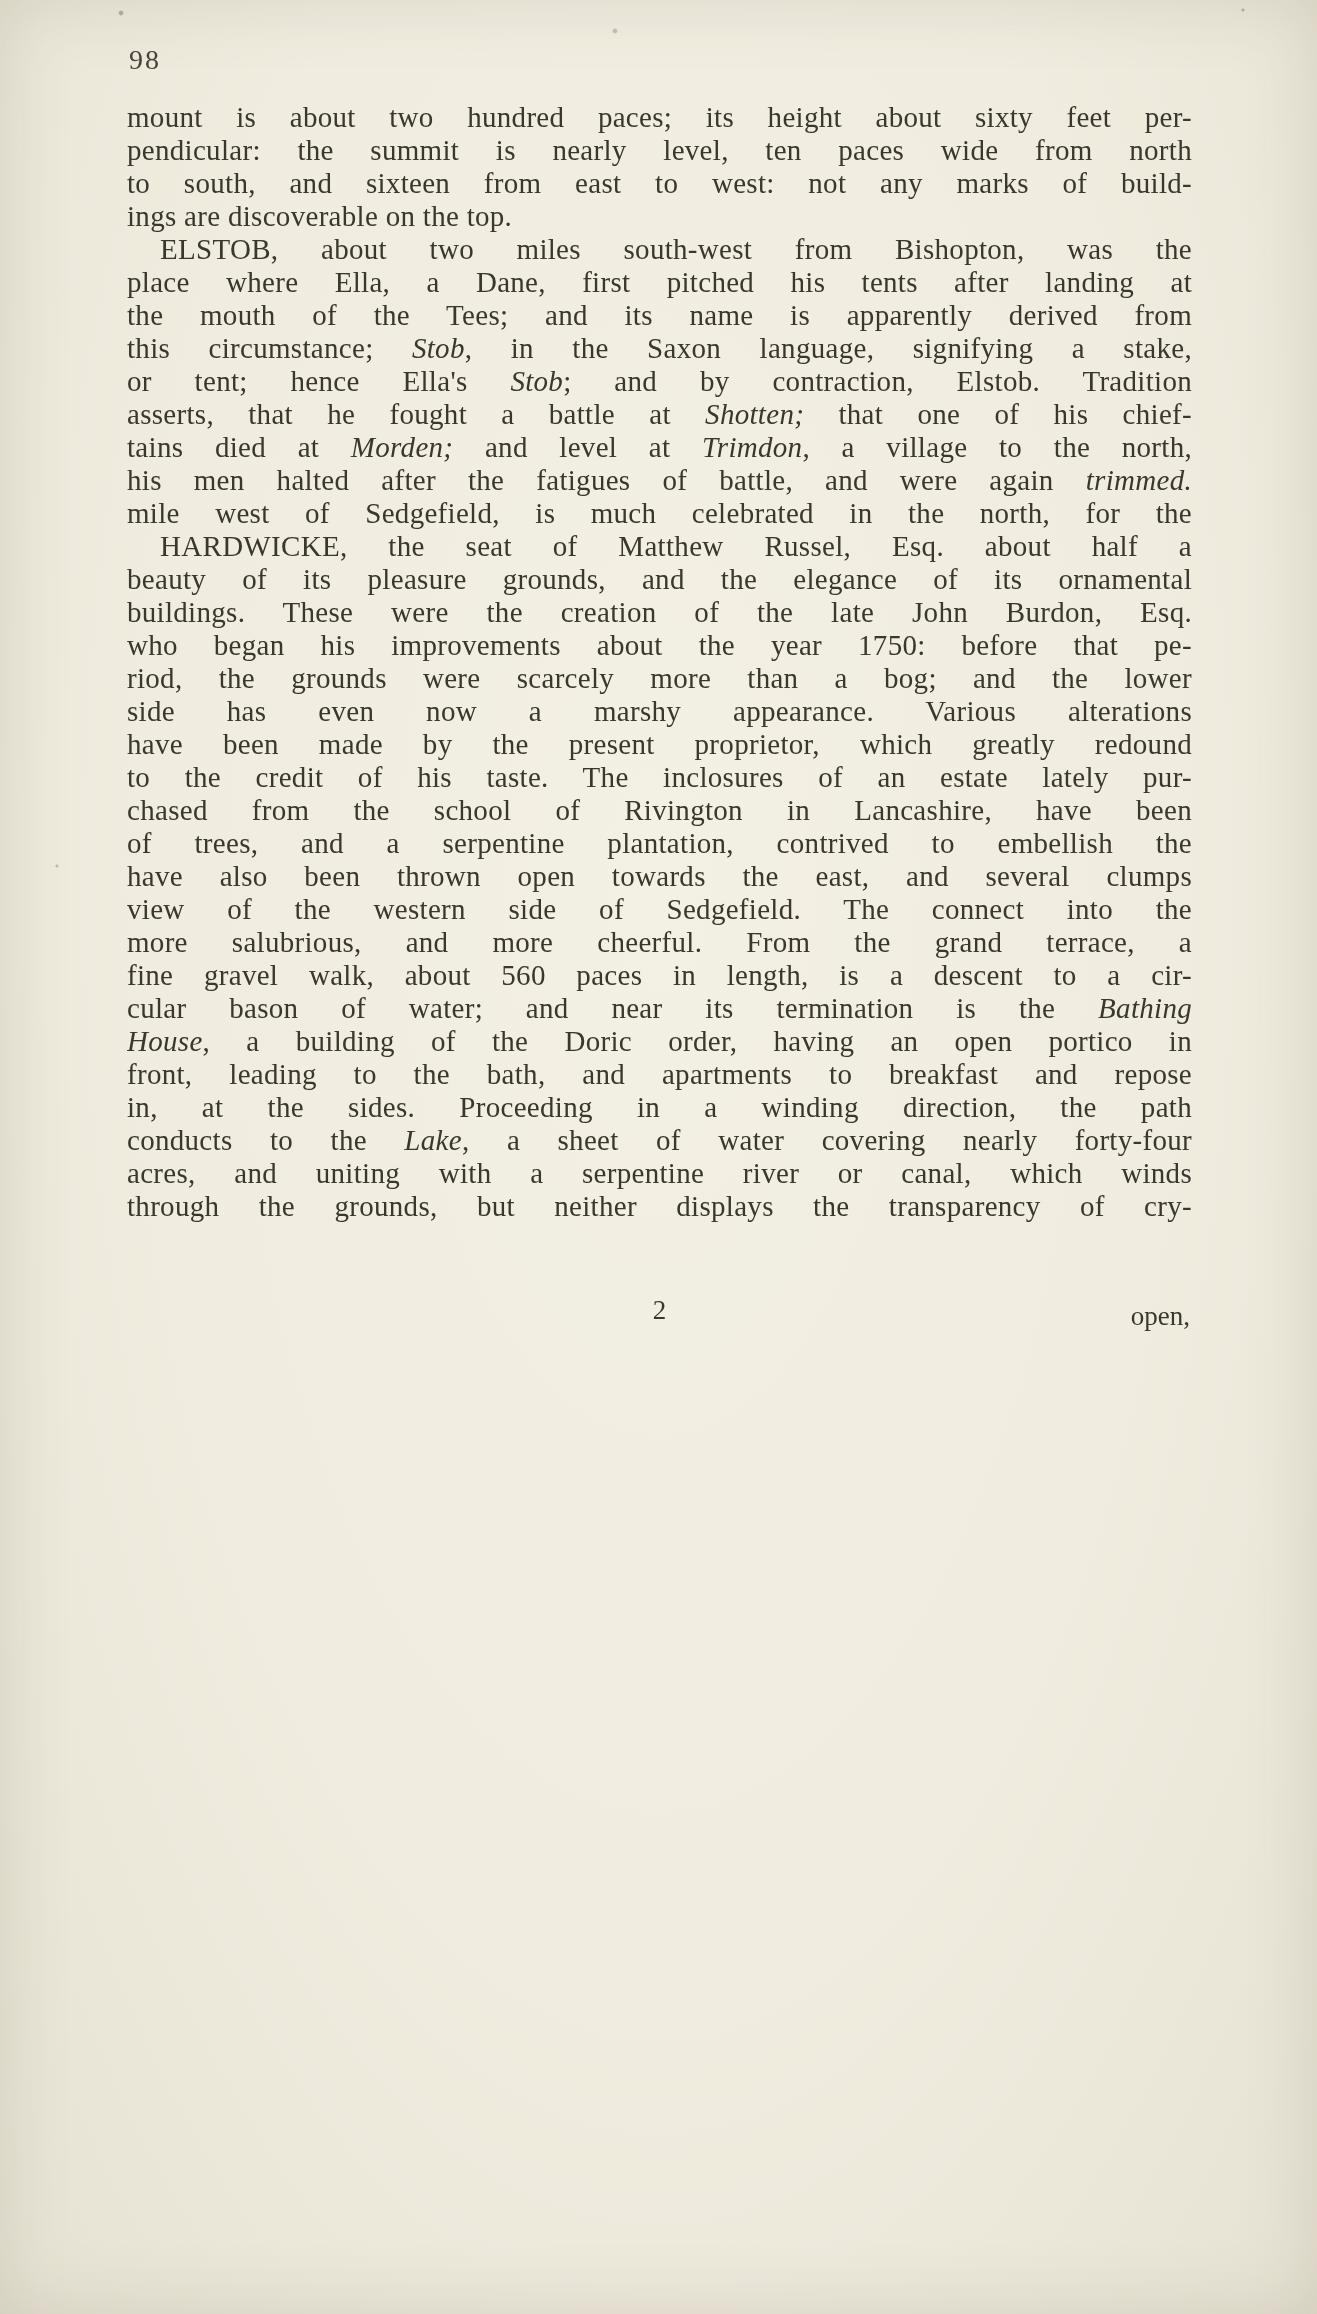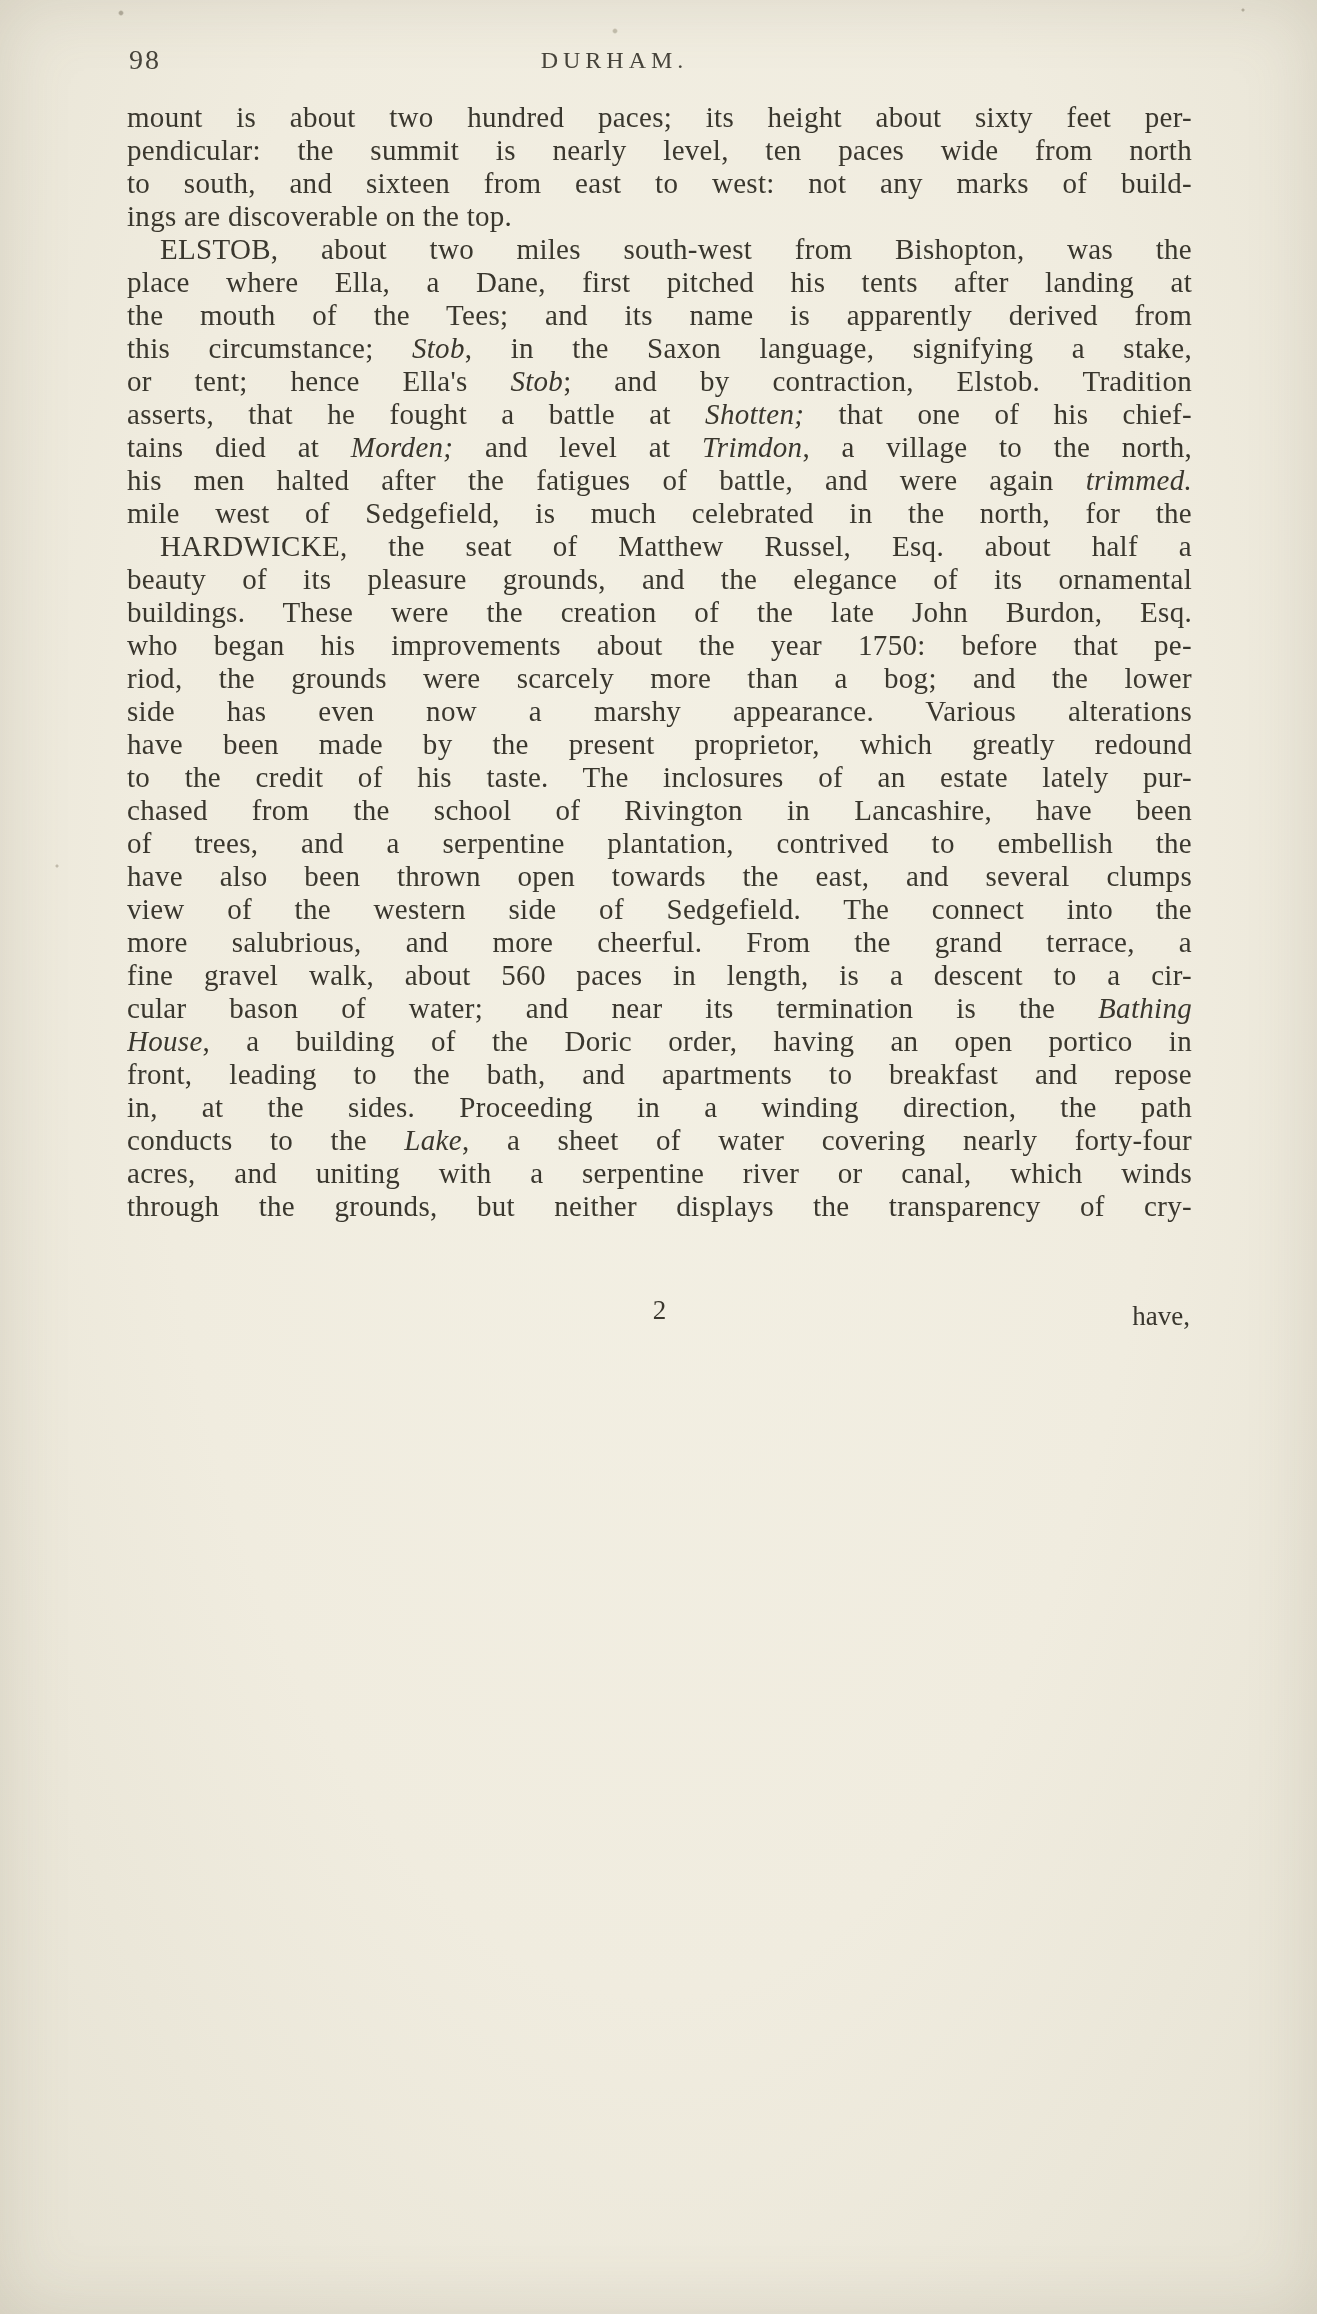--- a/index.html
+++ b/index.html
@@ -44,21 +44,20 @@
   .footer { position: absolute; top: 1295px; left: 127px; right: 125px; height: 40px; font-size: 27px; }
   .signature { position: absolute; left: 0; right: 0; top: 0; text-align: center; }
   .catchword { position: absolute; right: 2px; top: 6px; }
 </style>
 </head>
 <body>
 
 <div class="page">
   <div class="header">
     <span class="page-number">98</span>
-    <span class="running-title">DURHAM.</span>
   </div>
 
   <div class="text-block" id="text-block">
       <div>
         <div class="line just"><span>mount is about two hundred paces; its height about sixty feet per-</span></div>
         <div class="line just"><span>pendicular: the summit is nearly level, ten paces wide from north</span></div>
         <div class="line just"><span>to south, and sixteen from east to west: not any marks of build-</span></div>
         <div class="line"><span>ings are discoverable on the top.</span></div>
       </div>
       <div>
@@ -92,15 +91,15 @@
         <div class="line just"><span>front, leading to the bath, and apartments to breakfast and repose</span></div>
         <div class="line just"><span>in, at the sides. Proceeding in a winding direction, the path</span></div>
         <div class="line just"><span>conducts to the </span><i>Lake</i><span>, a sheet of water covering nearly forty-four</span></div>
         <div class="line just"><span>acres, and uniting with a serpentine river or canal, which winds</span></div>
         <div class="line just"><span>through the grounds, but neither displays the transparency of cry-</span></div>
       </div>
     </div>
 
   <div class="footer">
     <span class="signature">2</span>
-    <span class="catchword">have,</span>
+    <span class="catchword">open,</span>
   </div>
 </div>
 
 </body></html>

